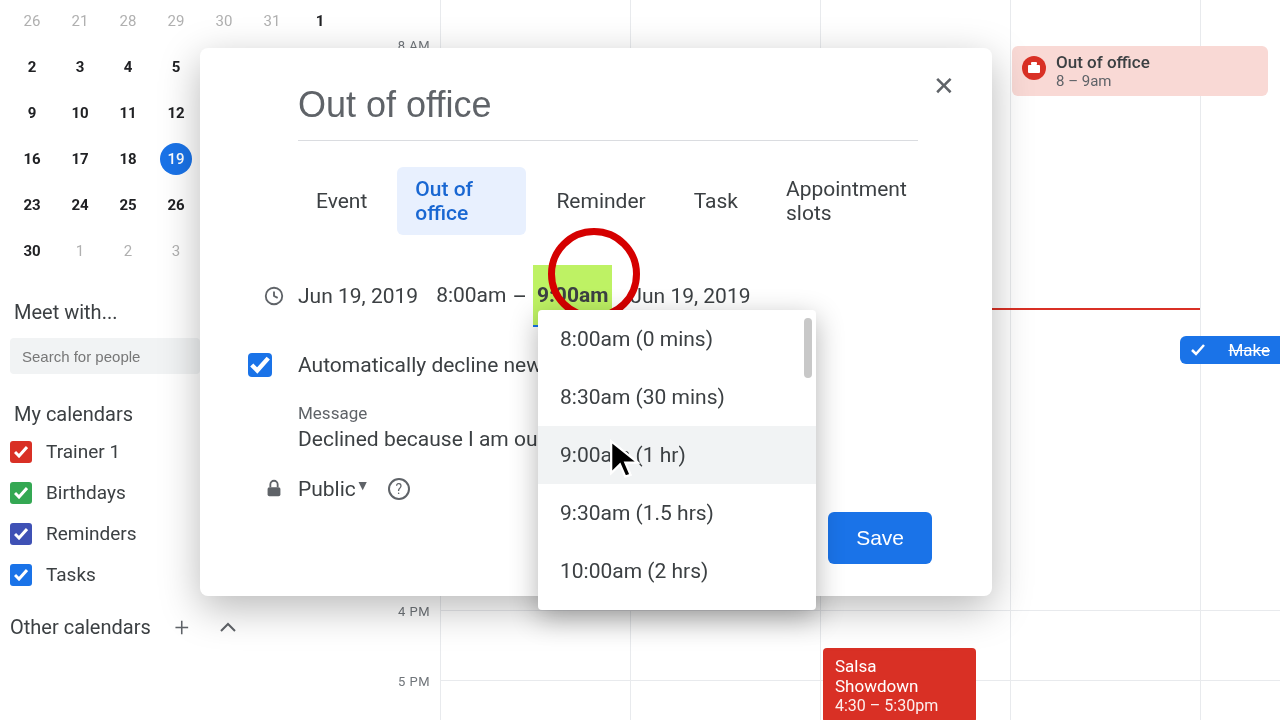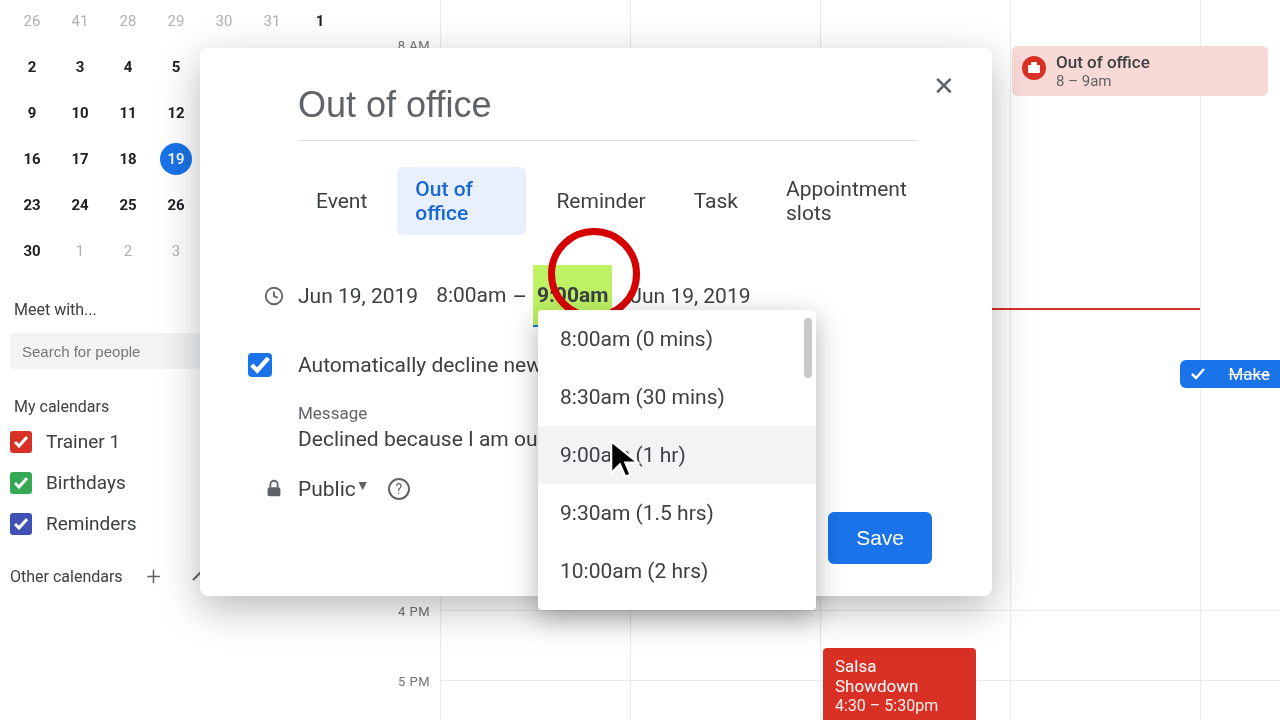--- a/index.html
+++ b/index.html
@@ -6,21 +6,21 @@
   html, body { width: 1280px; height: 720px; font-family: 'Google Sans', Roboto, Arial, sans-serif; background: #fff; color: #3c4043; overflow: hidden; }
 
   
   .sidebar { position: absolute; left: 10px; top: 0; width: 300px; }
   .mini-cal { display: grid; grid-template-columns: repeat(7, 44px); gap: 4px; font-size: 15px; color: #555; }
   .mini-cal div { width: 44px; height: 42px; display: flex; align-items: center; justify-content: center; }
   .mini-cal .current { background: #1a73e8; color: #fff; border-radius: 50%; width: 32px; height: 32px; margin: 5px auto; font-weight: 500; }
   .mini-cal .bold { font-weight: 700; color: #202124; }
   .mini-cal .fade { color: #b0b0b0; font-weight: 400; }
 
-  .section-title { font-size: 16px; color: #3c4043; margin: 28px 0 14px 4px; font-weight: 400; }
+  .section-title { font-size: 20px; color: #3c4043; margin: 28px 0 14px 4px; font-weight: 400; }
   .search-box { width: 190px; height: 36px; border: none; background: #f1f3f4; border-radius: 4px; padding: 0 12px; font-size: 15px; color: #5f6368; margin-left: 0; }
   .search-box::placeholder { color: #777; }
 
   .cal-list { display: flex; flex-direction: column; gap: 18px; margin-top: 6px; }
   .cal-item { display: flex; align-items: center; gap: 14px; font-size: 19px; color: #3c4043; }
   .chk { width: 22px; height: 22px; border-radius: 3px; display: flex; align-items: center; justify-content: center; }
   .chk svg { stroke: #fff; stroke-width: 3; fill: none; }
   .chk.red { background: #d93025; }
   .chk.green { background: #34a853; }
   .chk.navy { background: #3f51b5; }
@@ -37,21 +37,21 @@
 
   .event-pink { position:absolute; background:#f9d9d5; border-radius:6px; padding:6px 10px 6px 44px; color:#3c4043; }
   .event-pink .round-icon { position:absolute; left:10px; top:10px; width:24px; height:24px; border-radius:50%; background:#d93025; display:flex; align-items:center; justify-content:center; }
   .event-pink .round-icon svg { fill:#fff; }
   .event-pink .title { font-weight:500; font-size:17px; }
   .event-pink .sub { font-size:15px; color:#5f6368; }
 
   .now-line { position:absolute; left:560px; right:80px; height:2px; background:#d93025; }
   .now-dot { position:absolute; width:12px; height:12px; border-radius:50%; background:#d93025; left:-6px; top:-5px; }
 
-  .event-blue-chip { position:absolute; background:#1a73e8; color:#fff; font-size:17px; border-radius:6px 0 0 6px; padding:4px 10px; display:flex; align-items:center; gap:22px; text-decoration:line-through;margin-top:24px; }
+  .event-blue-chip { position:absolute; background:#1a73e8; color:#fff; font-size:17px; border-radius:6px 0 0 6px; padding:4px 10px; display:flex; align-items:center; gap:22px; text-decoration:line-through; }
   .event-blue-chip svg { fill:#fff; }
 
   .event-red { position:absolute; background:#d93025; color:#fff; border-radius:4px; padding:8px 12px; }
   .event-red .title { font-size:17px; font-weight:400; }
   .event-red .sub { font-size:16px; opacity:.92; }
 
   
   .dialog { position:absolute; left:200px; top:48px; width:792px; height:548px; background:#fff; border-radius:8px; box-shadow:0 12px 40px rgba(0,0,0,.28); padding:30px 50px 40px 50px; }
   .dialog .close { position:absolute; right:34px; top:24px; width:28px; height:28px; color:#5f6368; cursor:pointer; font-size:26px; line-height:28px; text-align:center; }
   .dialog-title { font-size:36px; color:#5f6368; font-weight:400; border:none; outline:none; width:620px; padding:6px 0 14px 0; border-bottom:1px solid #dadce0; background:transparent; margin-left:48px; }
@@ -94,21 +94,21 @@
   .cursor { position:absolute; width:42px; height:42px; pointer-events:none; z-index:100; }
   .cursor svg { filter: drop-shadow(0 0 0 #fff); }
 </style>
 </head>
 <body>
 
 <div class="sidebar">
   <div class="mini-cal">
 
     <div class="fade">26</div>
-    <div class="fade">41</div>
+    <div class="fade">21</div>
     <div class="fade">28</div>
     <div class="fade">29</div>
     <div class="fade">30</div>
     <div class="fade">31</div>
     <div class="bold">1</div>
 
     <div class="bold">2</div>
     <div class="bold">3</div>
     <div class="bold">4</div>
     <div class="bold">5</div>
@@ -172,20 +172,28 @@
         </div>
       <span>Birthdays</span>
     </div>
     <div class="cal-item">
       <div class="chk navy">
           <svg width="14" height="12" viewBox="0 0 14 12">
             <polyline points="1,6 5,10 13,1"></polyline>
           </svg>
         </div>
       <span>Reminders</span>
+    </div>
+    <div class="cal-item">
+      <div class="chk blue">
+          <svg width="14" height="12" viewBox="0 0 14 12">
+            <polyline points="1,6 5,10 13,1"></polyline>
+          </svg>
+        </div>
+      <span>Tasks</span>
     </div>
   </div>
 
   <div class="other-row">
     <span class="section-title" style="margin:0">Other calendars</span>
     <span class="icon-slot">+</span>
     <span class="icon-slot">
         <svg width="16" height="10" viewBox="0 0 16 10">
           <polyline points="1,9 8,2 15,9" fill="none" stroke="#5f6368" stroke-width="2"></polyline>
         </svg>

